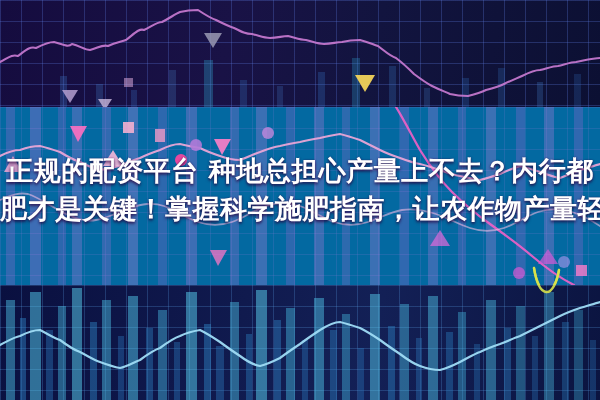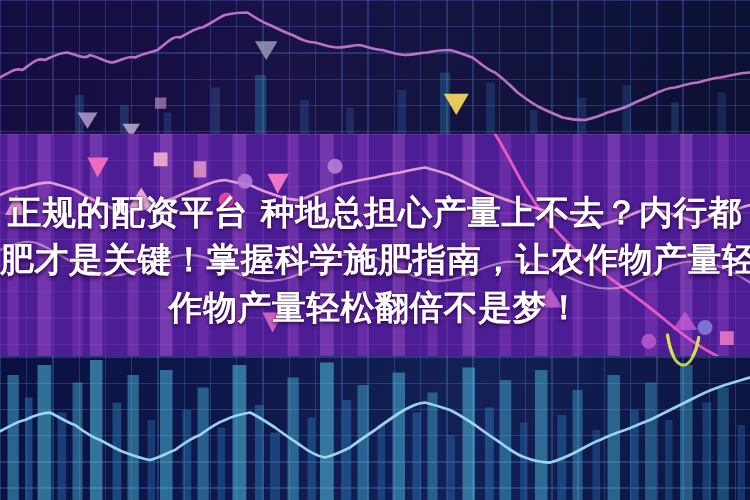--- a/index.html
+++ b/index.html
@@ -6,21 +6,21 @@
     margin: 0;
     padding: 0;
     background: #000;
   }
   #banner {
     position: relative;
     width: 600px;
     height: 400px;
     overflow: hidden;
     font-family: "DejaVu Sans", "Liberation Sans", sans-serif;
-    background: #4c1d95;
+    background: #0369a1;
   }
   
   #band-top {
     position: absolute;
     left: 0; top: 0; width: 600px; height: 107px;
     background: linear-gradient(100deg, #150c3f 0%, #191246 38%, #12143f 62%, #0c1033 100%);
   }
   #band-bot {
     position: absolute;
     left: 0; top: 285px; width: 600px; height: 115px;
@@ -323,16 +323,15 @@
            C428,369 434,370 440,370 C448,368 454,365 460,362 C468,358 474,354 480,352
            C488,348 494,346 500,344 C508,341 514,338 520,336 C528,332 534,329 540,326
            C548,322 554,319 560,316 C568,312 574,310 580,308 C590,305 596,303 600,302" fill="none" stroke="#9fdcf5" stroke-width="2.2" stroke-linejoin="round" stroke-linecap="round" opacity="0.95"></path>
     </g>
     <path d="M534,268 C536,281 540,291 546,292 C552,293 557,282 559,270" fill="none" stroke="#d8e24a" stroke-width="2.4" stroke-linecap="round" opacity="0.9"></path>
   </svg>
 
   <div id="headline">
     <div class="hl-line">正规的配资平台 种地总担心产量上不去？内行都</div>
     <div class="hl-line wide">肥才是关键！掌握科学施肥指南，让农作物产量轻松翻</div>
-    <div class="hl-line">作物产量轻松翻倍不是梦！</div>
   </div>
 
 </div>
 
 </body></html>

